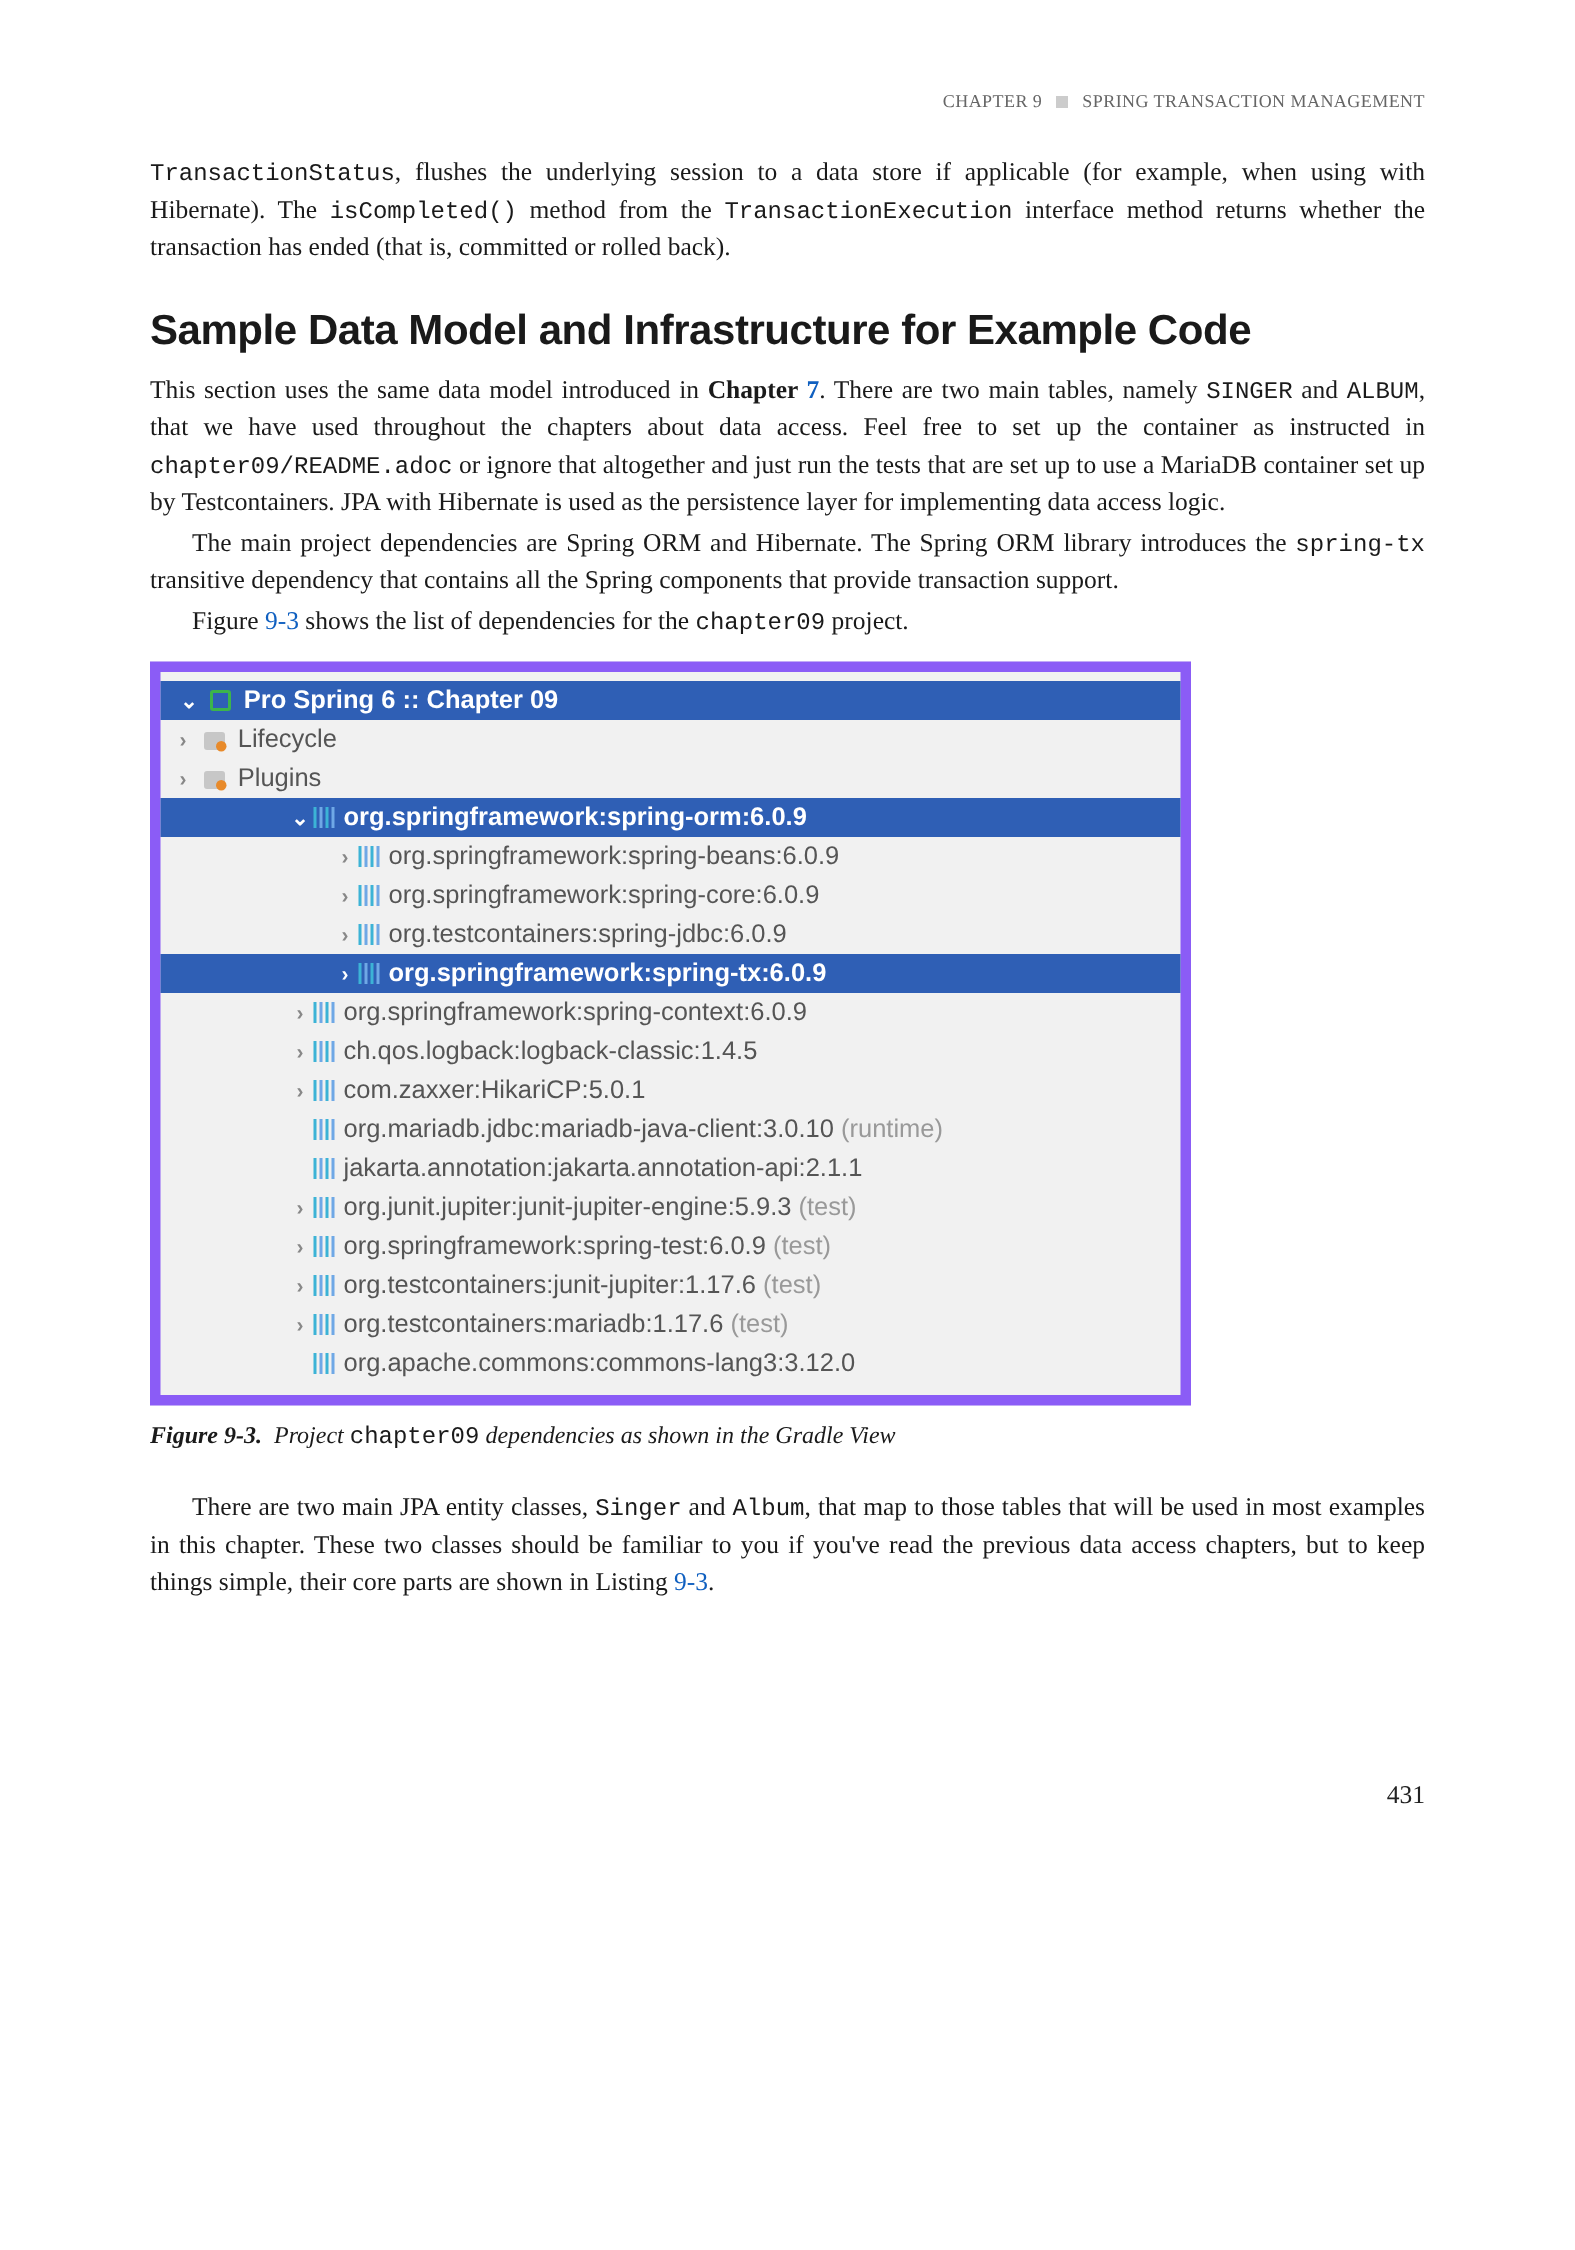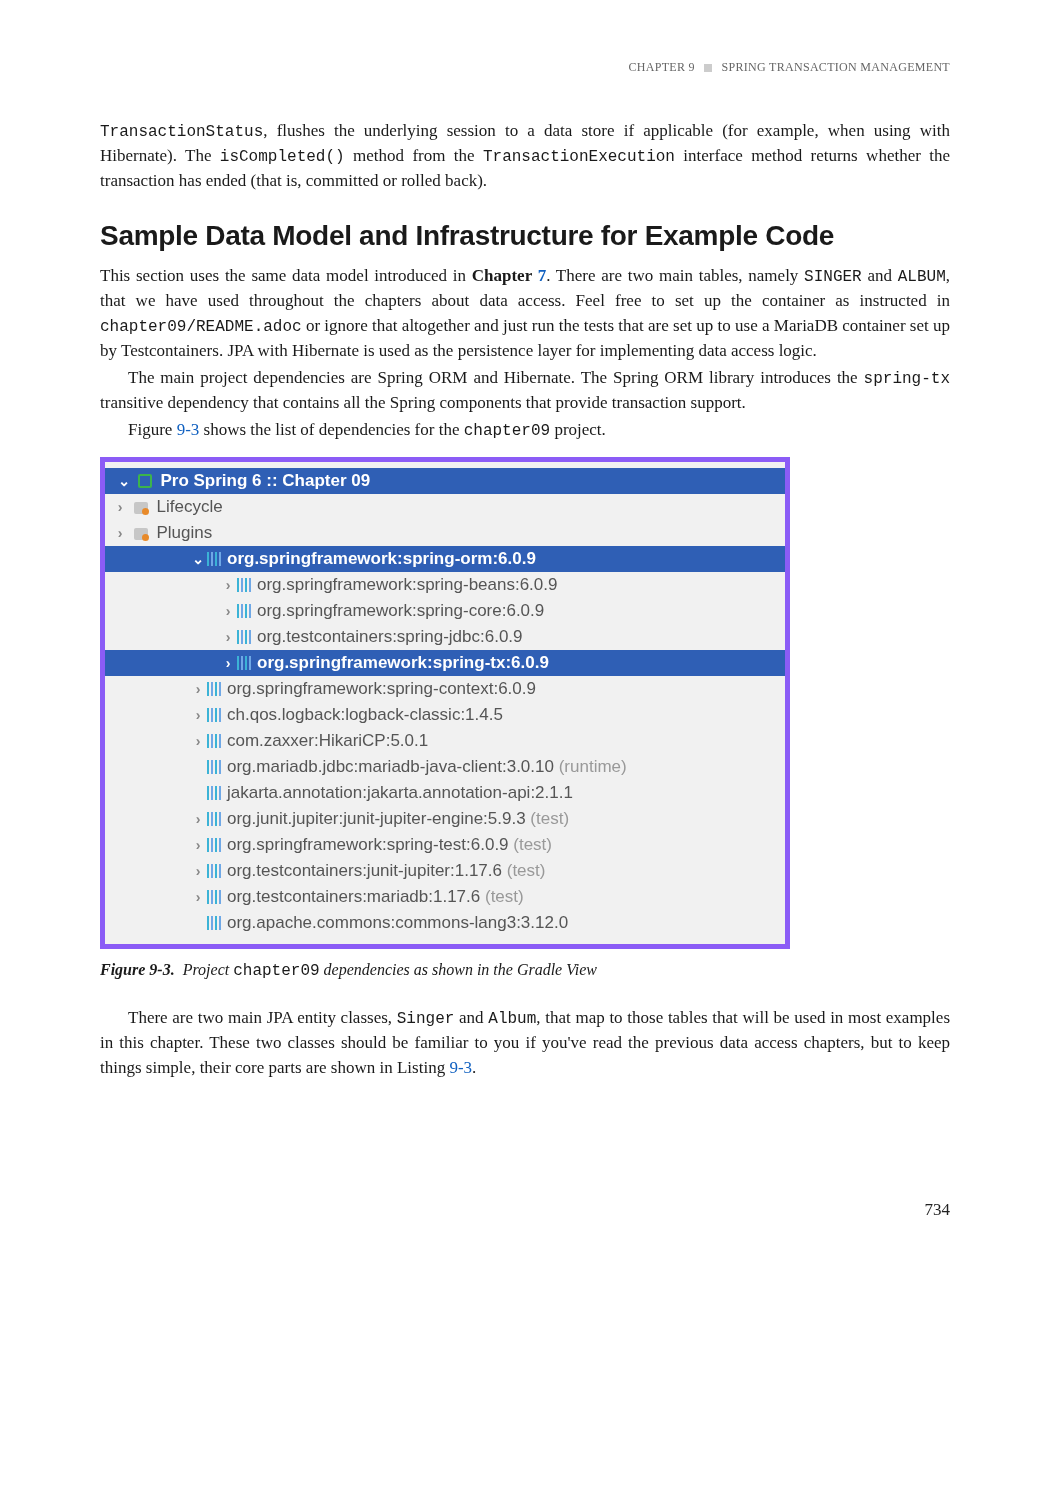--- a/index.html
+++ b/index.html
@@ -11,21 +11,21 @@
     width: 1050px;
     min-height: 1500px;
   }
   .page {
     padding: 60px 100px 40px 100px;
   }
   .running-header {
     text-align: right;
     font-size: 12px;
     color: #666;
-    margin-bottom: 44px;
+    margin-bottom: 28px;
     letter-spacing: 0.3px;
   }
   .running-header .sq {
     display: inline-block;
     width: 8px;
     height: 8px;
     background: #ccc;
     margin: 0 6px;
     vertical-align: middle;
   }
@@ -52,21 +52,21 @@
     font-size: 28px;
     margin: 26px 0 12px 0;
     letter-spacing: -0.3px;
   }
   .link {
     color: #1060c0;
   }
   
   .dep-figure {
     background: #f1f1f1;
-    border: 5px solid #8b5cf6;
+    border: 7px solid #8b5cf6;
     margin: 14px 12px 8px 0;
     padding: 6px 0 8px 0;
     font-family: Arial, Helvetica, sans-serif;
     font-size: 17px;
     color: #555;
     width: 680px;
   }
   .dep-row {
     padding: 3px 8px 3px 8px;
     white-space: nowrap;
@@ -199,15 +199,15 @@
       &nbsp;<span>Project </span><span class="code" style="font-style:normal">chapter09</span><span> dependencies as shown in the Gradle View</span>
     </span>
   </div>
 
   <div class="body-text">
     <p>
       <span>There are two main JPA entity classes, </span><span class="code">Singer</span><span> and </span><span class="code">Album</span><span>, that map to those tables that will be used in most examples in this chapter. These two classes should be familiar to you if you've read the previous data access chapters, but to keep things simple, their core parts are shown in Listing </span><span class="link">9-3</span><span>.</span>
     </p>
   </div>
 
-  <div class="page-num">734</div>
+  <div class="page-num">431</div>
 
 </div>
 
 </body></html>

